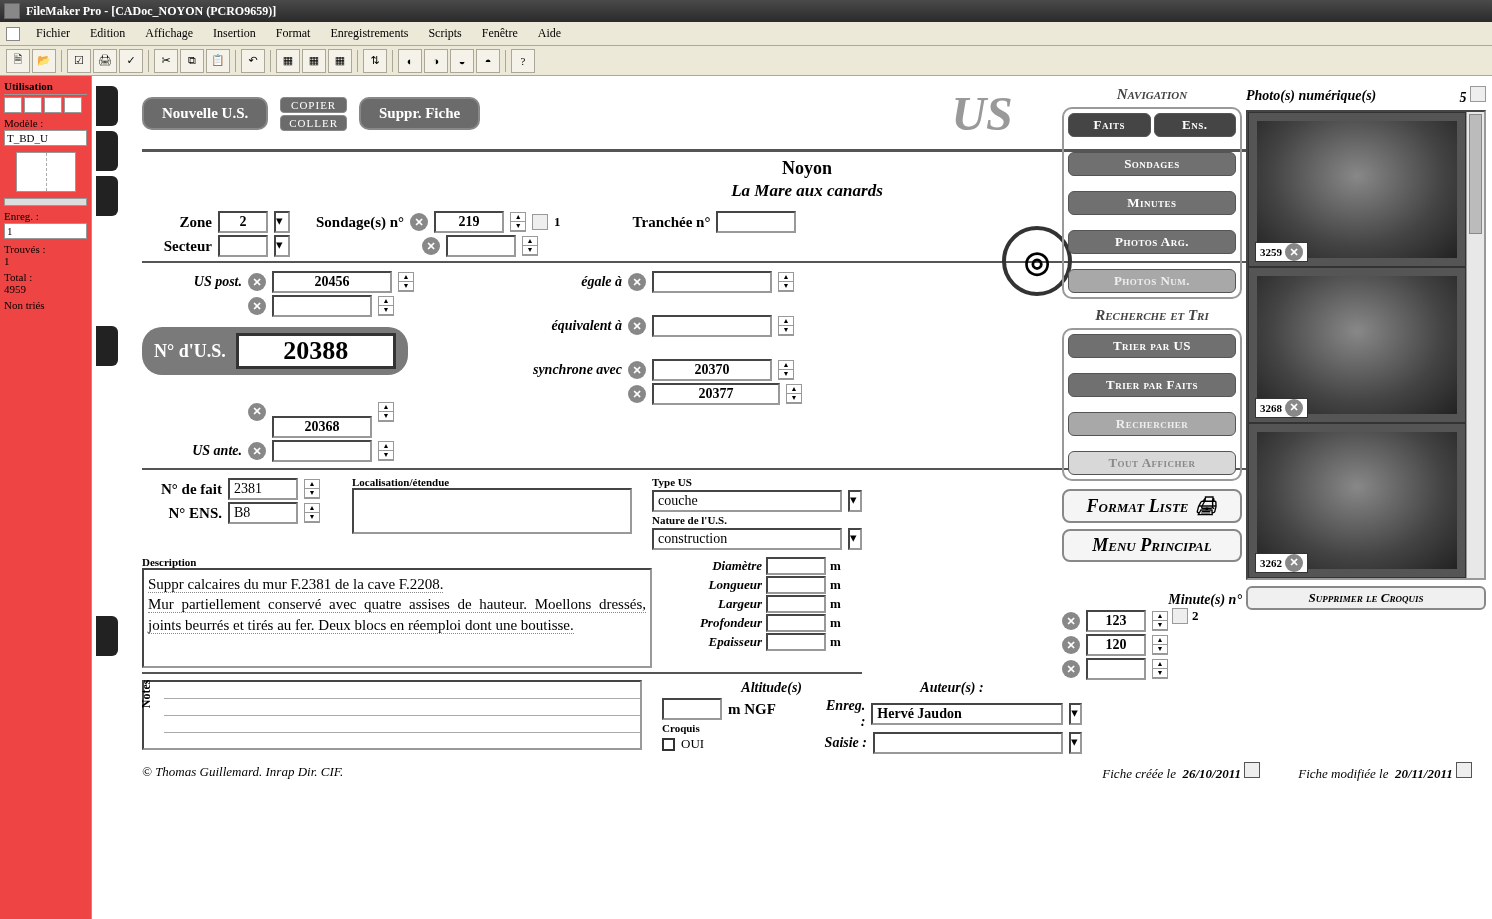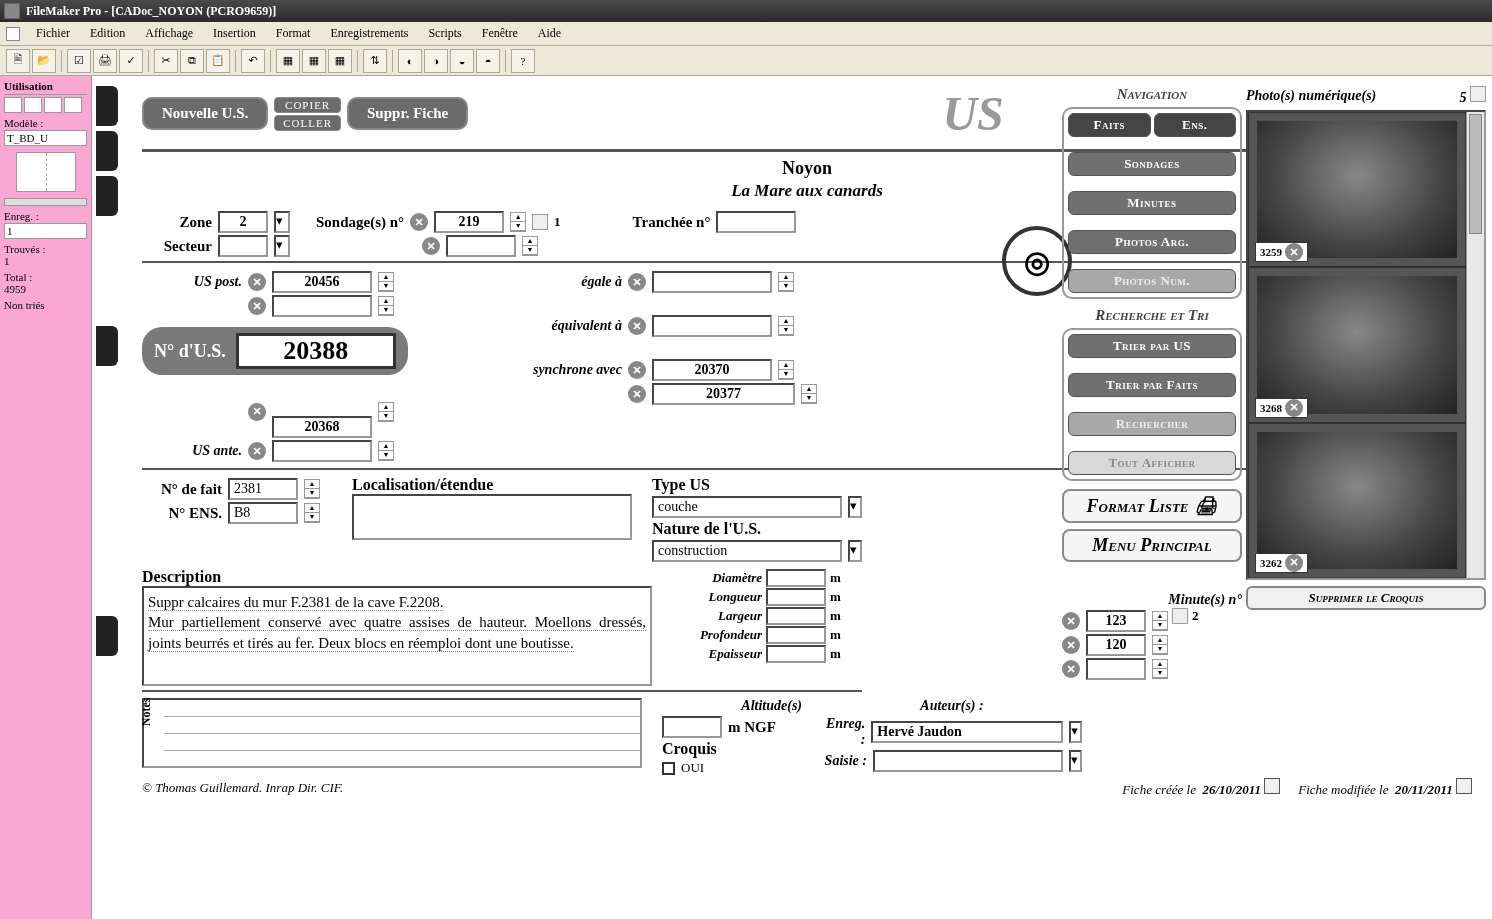--- a/index.html
+++ b/index.html
@@ -16,39 +16,39 @@
 
 
 .toolbar { background: #ece9d8; height: 30px; display: flex; align-items: center; padding: 0 6px; border-bottom: 1px solid #aca899; gap: 2px; }
 .tb-btn { width: 24px; height: 24px; border: 1px solid #aca899; background: #f5f3e9; display: flex; align-items: center; justify-content: center; font-size: 11px; }
 .tb-sep { width: 1px; height: 22px; background: #aca899; margin: 0 3px; }
 
 
 .main { display: flex; height: calc(100% - 76px); }
 
 
-.sidebar { width: 92px; background: #f9a8d4; border-right: 1px solid #999; padding: 4px; font-family: Arial,sans-serif; font-size: 11px; }
+.sidebar { width: 92px; background: #ef4444; border-right: 1px solid #999; padding: 4px; font-family: Arial,sans-serif; font-size: 11px; }
 .sidebar .hdr { font-weight: bold; border-bottom: 1px solid #999; padding-bottom: 2px; margin-bottom: 2px; }
 .sidebar .tool-row { display: flex; gap: 2px; margin-bottom: 4px; }
 .sidebar .tool-row .t { width: 18px; height: 16px; border: 1px solid #999; background: #fff; }
 .sidebar .lbl { margin-top: 4px; }
 .sidebar .field { width: 100%; border: 1px solid #999; background: #fff; font-size: 11px; padding: 1px 2px; margin-top: 1px; }
 .sidebar .book { width: 60px; height: 40px; border: 1px solid #999; background: #fff; margin: 6px auto; position: relative; }
 .sidebar .book::before { content:""; position:absolute; left:50%; top:0; bottom:0; border-left:1px dashed #aaa; }
 .sidebar .slider { width: 100%; height: 8px; background: #ddd; border: 1px solid #999; margin: 4px 0; }
 
 
 .tabcol { width: 30px; background: #fff; position: relative; }
 .tabcol .tab { position: absolute; left: 4px; width: 22px; height: 40px; background: #222; border-radius: 0 6px 6px 0; }
 
 
 .content { flex: 1; background: #fff; position: relative; padding: 10px 20px; overflow: hidden; }
 
 
-.hdr-row { display: flex; align-items: center; gap: 6px; margin-bottom: 8px; }
+.hdr-row { display: flex; align-items: center; gap: 12px; margin-bottom: 8px; }
 .btn-gray { background: #6b6b6b; color: #fff; border: 2px solid #888; border-radius: 10px; padding: 6px 18px; font-family: Georgia,serif; font-weight: bold; font-size: 15px; text-align: center; }
 .btn-gray.small { padding: 1px 8px; font-size: 11px; border-radius: 4px; border-width:1px; font-weight: normal; letter-spacing: 1px; }
 .big-us { flex: 1; text-align: center; font-style: italic; font-weight: bold; font-size: 48px; color: #999; font-family: Georgia,serif; }
 
 .hr { border: none; border-top: 3px solid #555; margin: 4px 0 6px; }
 .hr.thin { border-top-width: 2px; }
 
 .site-title { text-align: center; font-weight: bold; font-size: 18px; }
 .site-sub { text-align: center; font-style: italic; font-weight: bold; font-size: 17px; margin-top: 2px; margin-bottom: 10px; }
 .logo { position: absolute; right: 420px; top: 150px; width: 70px; height: 70px; border: 4px solid #333; border-radius: 50%; display:flex; align-items:center; justify-content:center; font-size:30px; font-weight:bold; }
@@ -66,21 +66,21 @@
 .copy-icon { width: 16px; height: 16px; border: 1px solid #999; background: #eee; display:inline-block; }
 
 
 .us-big { display: inline-flex; align-items: center; background: #7a7a7a; border-radius: 20px; padding: 6px 12px; margin: 8px 0; }
 .us-big .l { color: #fff; font-weight: bold; font-size: 18px; margin-right: 10px; font-family: Georgia,serif; }
 .us-big .v { background: #fff; border: 3px solid #333; width: 160px; height: 36px; font-size: 26px; font-weight: bold; text-align: center; line-height: 30px; }
 textarea.inp { height: auto; resize: none; text-align: left; font-weight: normal; font-size: 14px; line-height: 1.4; padding: 4px; }
 .desc-box { border: 2px inset #999; padding: 4px; font-size: 15px; line-height: 1.35; height: 100px; overflow: hidden; text-align: justify; }
 .desc-box span { border-bottom: 1px dotted #888; }
 
-.section-lbl { font-weight: bold; font-size: 16px; }
+.section-lbl { font-weight: bold; font-size: 11px; }
 .meas-row { display:flex; align-items:center; gap:4px; margin:1px 0; }
 .meas-row .ml { width: 90px; text-align:right; font-style:italic; font-weight:bold; }
 .meas-row .mv { width: 60px; height:18px; border:2px inset #999; }
 .meas-row .mu { font-weight:bold; }
 
 
 .navpanel { position: absolute; right: 250px; top: 10px; width: 180px; }
 .nav-hdr { font-style: italic; text-align: center; font-weight: bold; font-size: 15px; color: #444; margin-bottom: 4px; font-variant: small-caps; }
 .nav-box { border: 2px solid #999; border-radius: 10px; padding: 4px; margin-bottom: 8px; display:flex; flex-direction:column; gap:15px; }
 .nav-btn { background: #707070; color: #fff; border: 1px solid #555; border-radius: 6px; padding: 3px 6px; font-family: Georgia,serif; font-weight: bold; font-size: 13px; text-align: center; font-variant: small-caps; letter-spacing: 0.5px; }
@@ -102,21 +102,21 @@
 .scrollbar { width:18px; background:#e8e8e8; border-left:1px solid #999; position:relative; }
 .scrollbar .thumb { position:absolute; top:2px; left:2px; right:2px; height:120px; background:#bbb; border:1px solid #888; }
 
 .suppr-btn { border:2px solid #888; border-radius:6px; padding:2px 8px; font-style:italic; font-variant:small-caps; font-weight:bold; background:#f0f0f0; margin-top:6px; text-align:center; font-size:13px; }
 
 
 .notes-box { border: 2px inset #999; height: 70px; position: relative; padding-left: 20px; }
 .notes-box .vlbl { position:absolute; left:2px; top:50%; transform: rotate(-90deg) translateX(50%); transform-origin:left; font-weight:bold; font-size:12px; }
 .notes-box .lines { height:100%; background: repeating-linear-gradient(to bottom, transparent 0, transparent 16px, #aaa 16px, #aaa 17px); }
 
-.footer { font-style: italic; font-size: 13px; margin-top: 0; display:flex; align-items:center; gap:18px; }
+.footer { font-style: italic; font-size: 13px; margin-top: 6px; display:flex; align-items:center; gap:38px; }
 .footer .cal { width:16px; height:16px; border:1px solid #555; display:inline-block; background:#eee; }
 
 .check { width:13px; height:13px; border:2px solid #333; display:inline-block; vertical-align:middle; }
 </style>
 </head>
 <body>
 
 <div class="titlebar">
   <div class="app-icon"></div>
   <span>FileMaker Pro - [CADoc_NOYON (PCRO9659)]</span>
@@ -241,21 +241,21 @@
           <div>▼</div>
         </div>
     </div>
     <hr class="hr thin">
 
     <div style="display:flex; gap:30px;">
       <div style="width:330px">
         <div class="row">
           <span class="lbli" style="width:100px">US post.</span>
           <span class="xbtn">✕</span>
-          <input class="inp" style="width: 100px;" value="20456">
+          <input class="inp" style="width: 120px;" value="20456">
           <div class="spin">
               <div>▲</div>
               <div>▼</div>
             </div>
         </div>
         <div class="row">
           <span style="width:100px"></span>
           <span class="xbtn">✕</span>
           <input class="inp" style="width: 100px;">
           <div class="spin">
@@ -312,21 +312,21 @@
           <span class="xbtn">✕</span>
           <input class="inp" style="width: 120px;" value="20370">
           <div class="spin">
               <div>▲</div>
               <div>▼</div>
             </div>
         </div>
         <div class="row">
           <span style="width:120px"></span>
           <span class="xbtn">✕</span>
-          <input class="inp" style="width: 143px;" value="20377">
+          <input class="inp" style="width: 128px;" value="20377">
           <div class="spin">
               <div>▲</div>
               <div>▼</div>
             </div>
         </div>
       </div>
     </div>
     <hr class="hr thin">
 
     <div style="display:flex; gap:20px; width:720px;">

